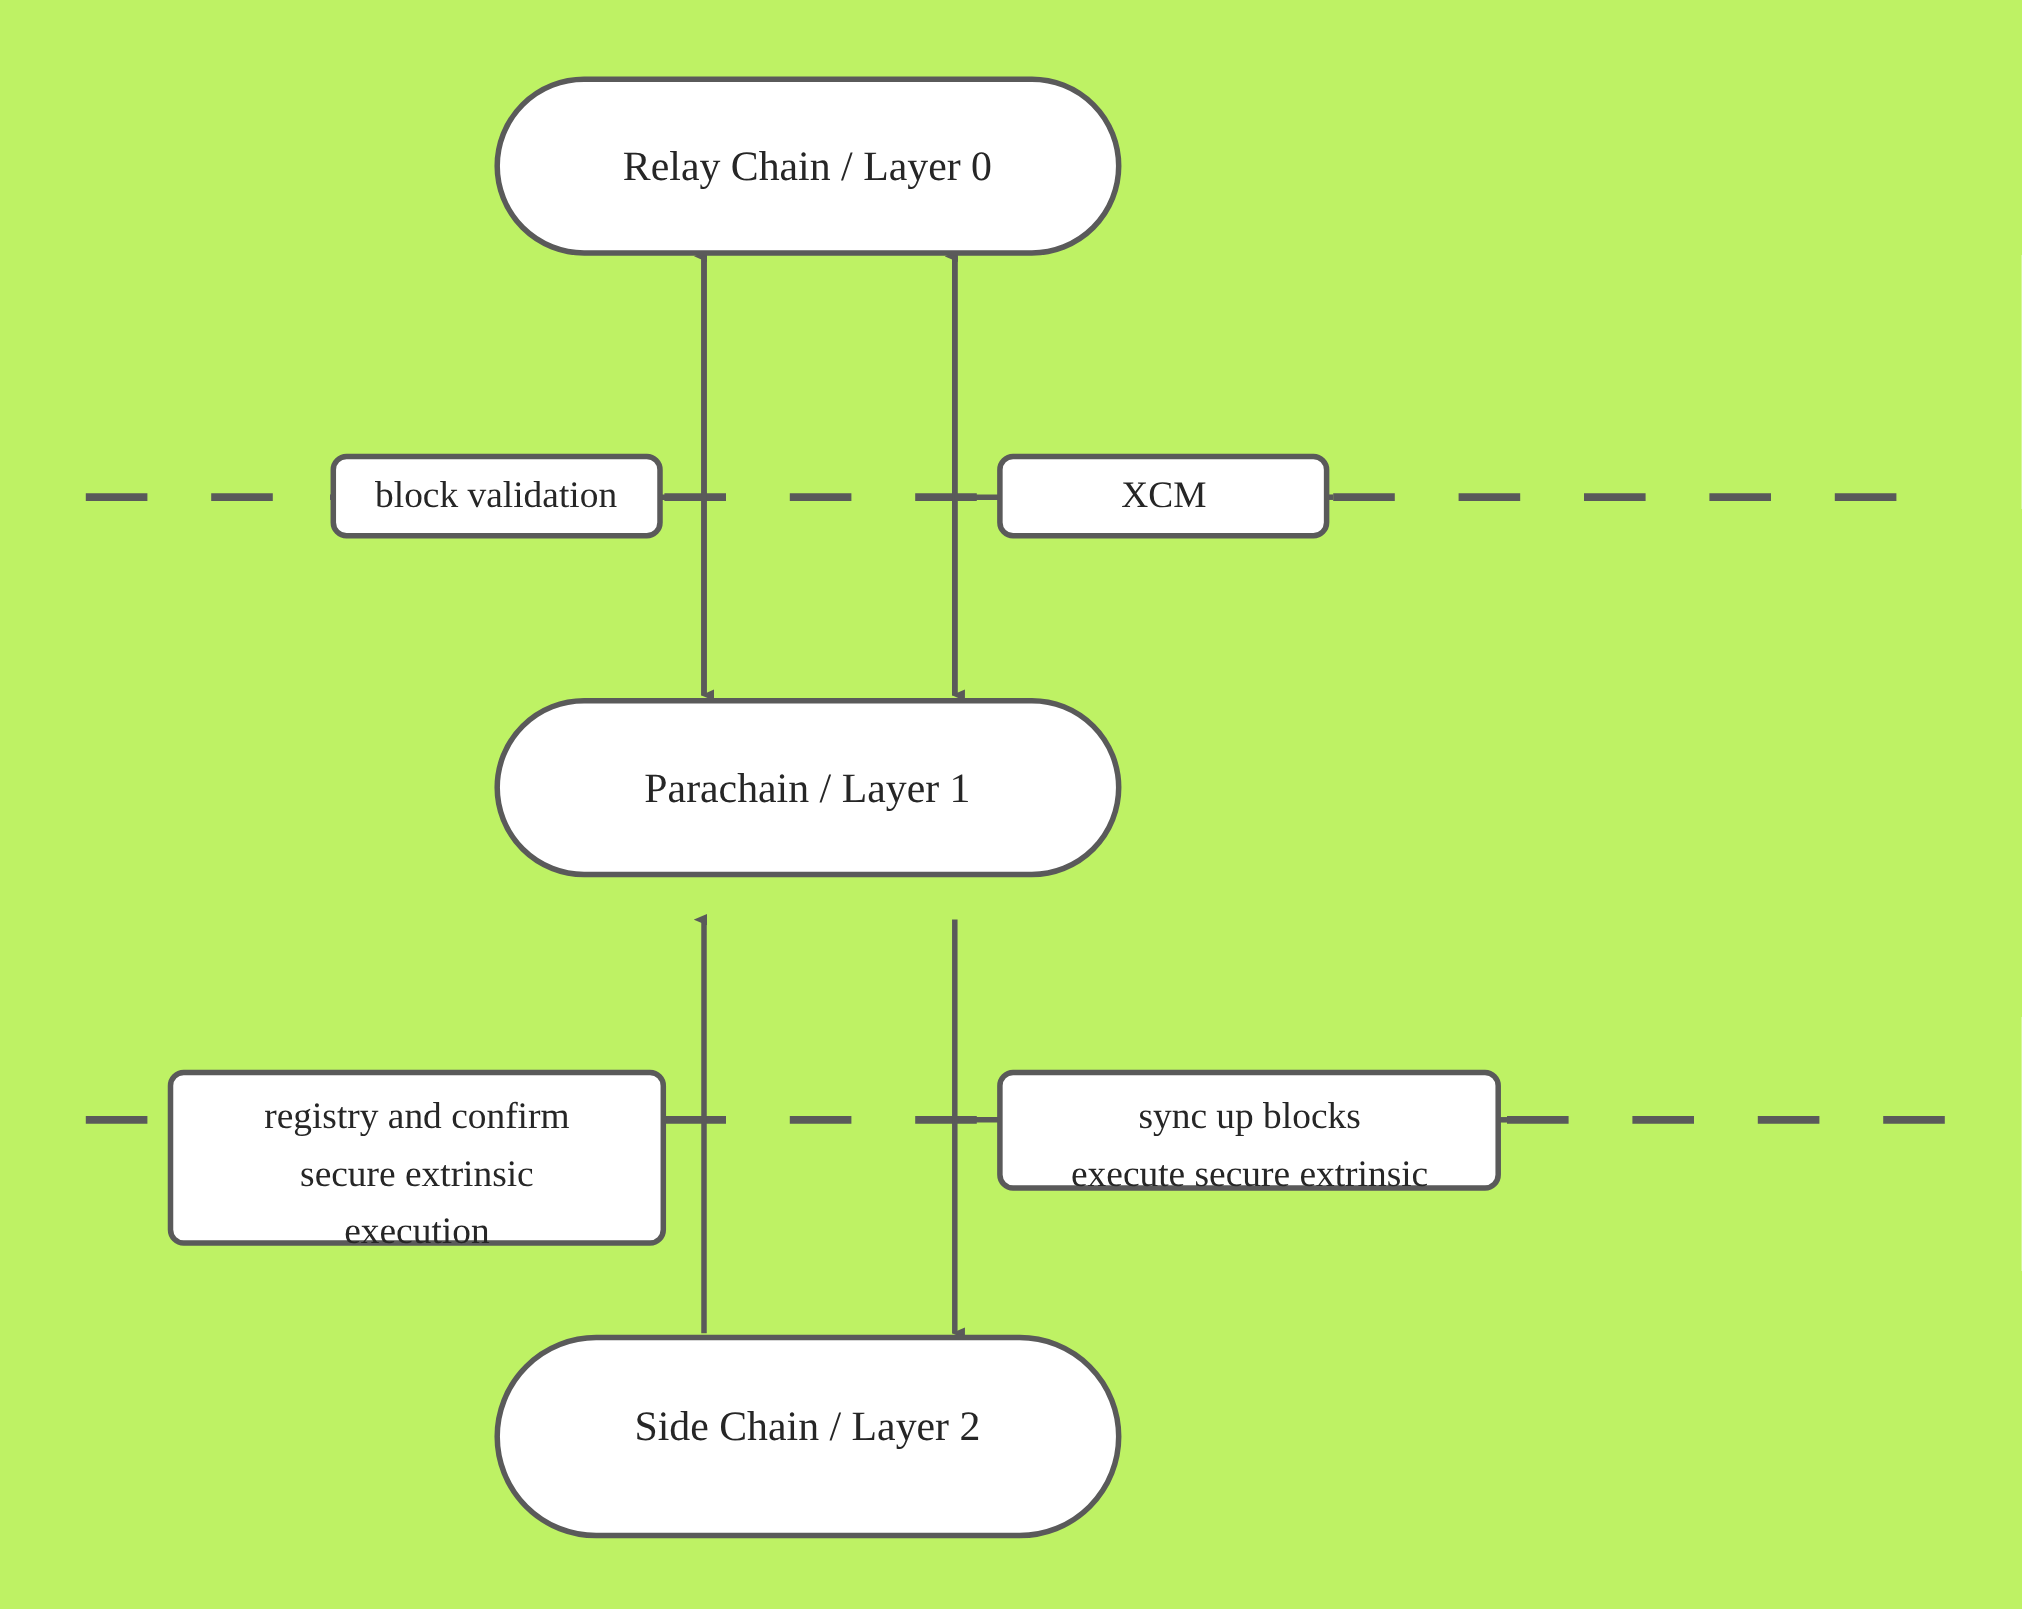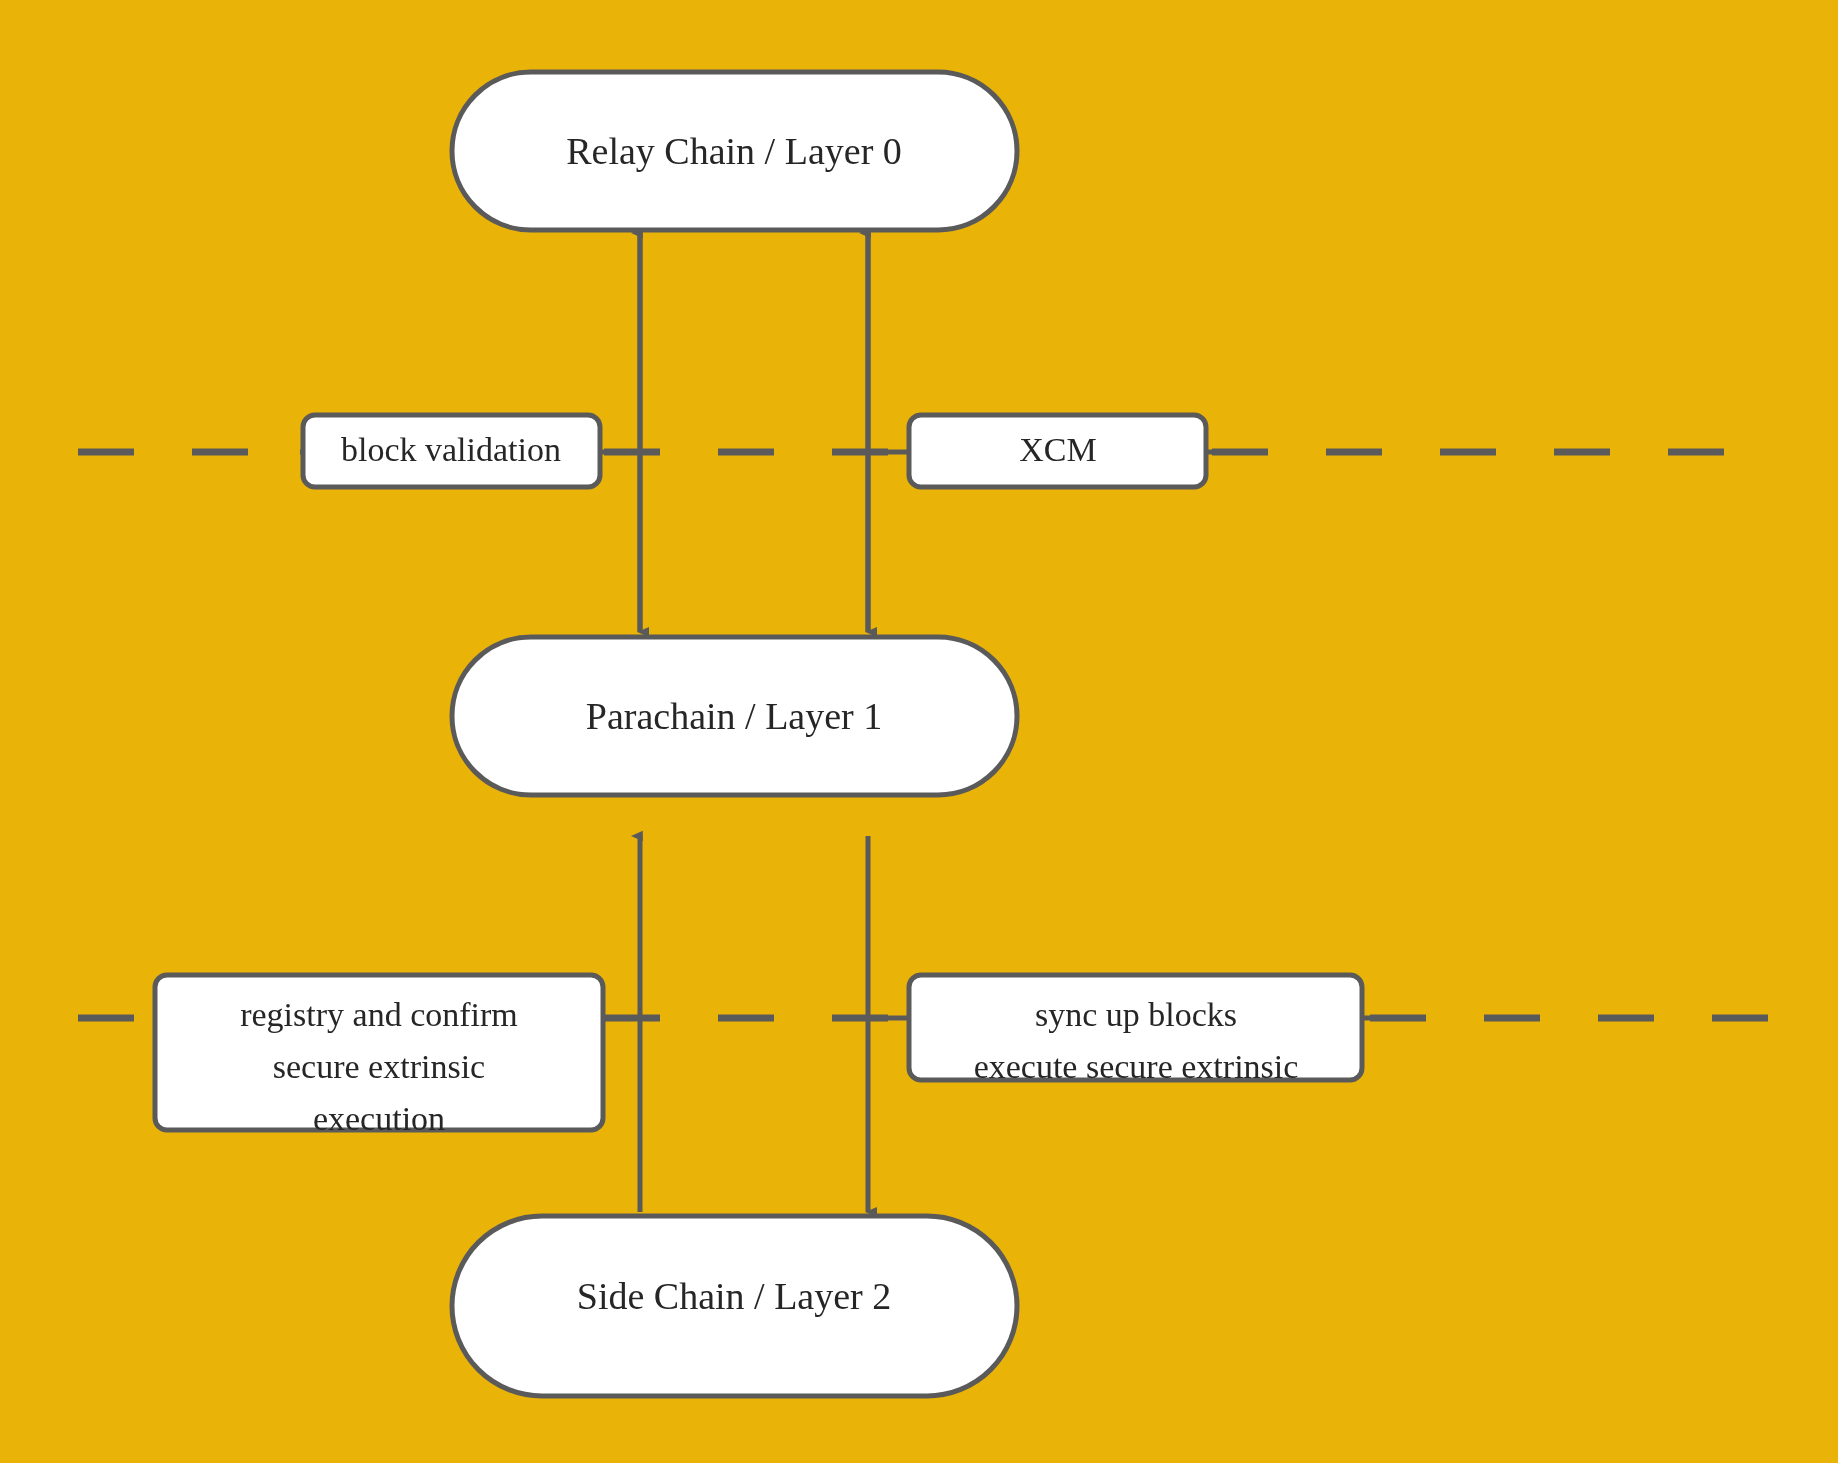--- a/index.html
+++ b/index.html
@@ -10,21 +10,21 @@
   body {
     width: 1838px;
     height: 1463px;
     font-family: "Liberation Serif", "DejaVu Serif", serif;
     overflow: hidden;
   }
   #diagram-root {
     position: relative;
     width: 1838px;
     height: 1463px;
-    background: #eab308;
+    background: #bef264;
   }
   svg#diagram-svg {
     display: block;
     width: 1838px;
     height: 1463px;
   }
   .node-shape {
     fill: #ffffff;
     stroke: #5a5a5a;
     stroke-width: 5;

